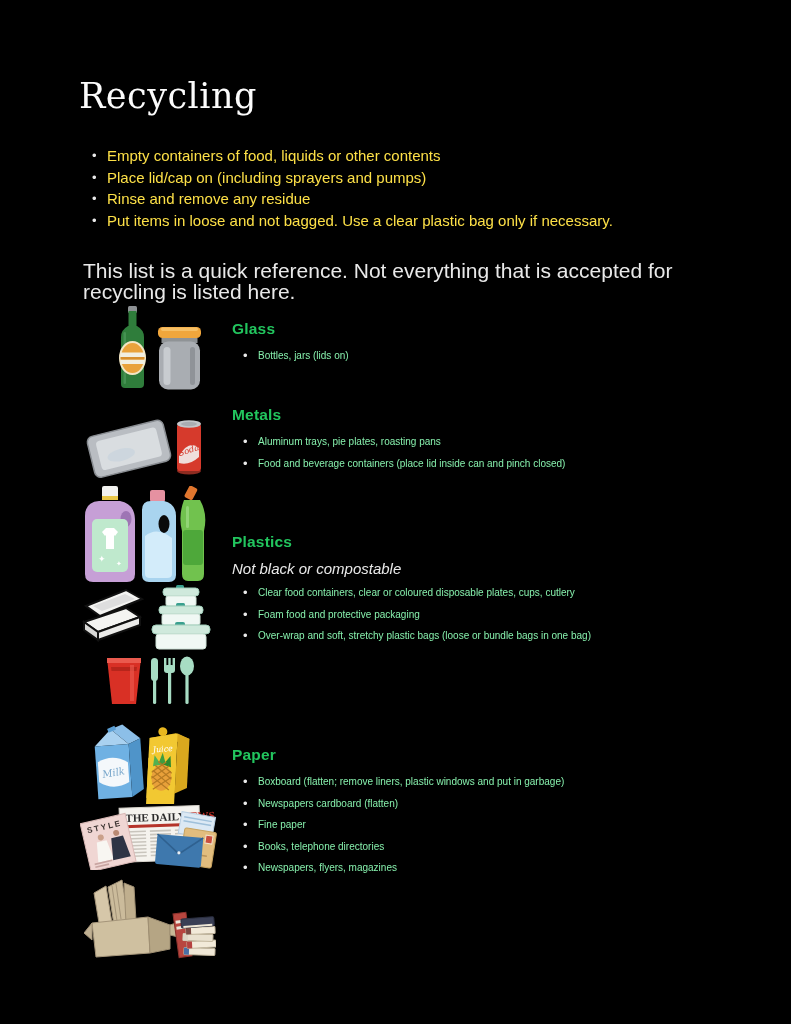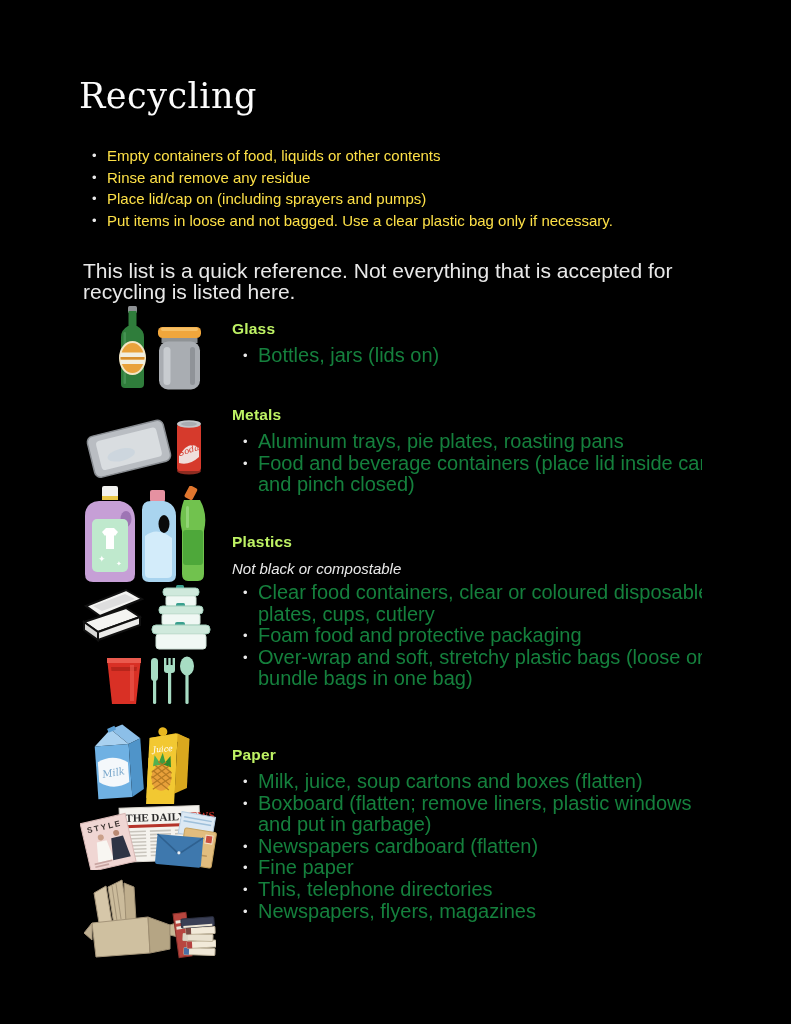--- a/index.html
+++ b/index.html
@@ -10,24 +10,24 @@
   .title{
     position:absolute;left:79px;top:76px;margin:0;
     font-family:"DejaVu Serif","Liberation Serif",serif;
     font-weight:400;font-size:35px;letter-spacing:.5px;color:#fcfcfc;
   }
   .intro-list{position:absolute;left:88px;top:145px;width:620px;margin:0;padding:0;list-style:none;}
   .intro-list li{position:relative;padding-left:19px;line-height:21.6px;font-size:15px;color:#fde047;}
   .intro-list li::before{content:"•";position:absolute;left:4px;top:0;color:#e9e9e9;font-size:13px;}
   .note{position:absolute;left:79px;top:256px;width:660px;margin:4px;font-size:21px;line-height:21px;color:#e9e9e9;}
   .section{position:absolute;left:232px;width:482px;}
-  .section h3{margin:0 0 7px 0;font-size:15.5px;font-weight:700;color:#bef264;letter-spacing:.2px;}
+  .section h3{margin:0 0 7px 0;font-size:15.5px;font-weight:700;color:#22c55e;letter-spacing:.2px;}
   .section .subtitle{display:block;font-style:italic;font-size:15px;line-height:21px;margin:0 0 3px 0;color:#e9e9e9;}
   .section ul{margin:0;padding:0;list-style:none;}
-  .section li{position:relative;padding-left:26px;line-height:21.6px;font-size:20px;color:#15803d;}
+  .section li{position:relative;padding-left:26px;line-height:21.6px;font-size:10px;color:#86efac;}
   .section li::before{content:"•";position:absolute;left:11px;top:0;color:#e9e9e9;font-size:13px;}
   .icon-cluster{position:absolute;}
   .icon-cluster svg{display:block;width:100%;height:100%;}
   #sec-glass{top:320px;}
   #sec-metals{top:406px;}
   #sec-plastics{top:533px;}
   #sec-paper{top:746px;}
   #ic-glass{left:103px;top:306px;width:100px;height:87px;}
   #ic-metals{left:86px;top:411px;width:118px;height:70px;}
   #ic-plastic-bottles{left:82px;top:486px;width:125px;height:99px;}
@@ -39,22 +39,22 @@
 </style>
 </head>
 <body>
 
 <div class="page">
 
   <h1 class="title">Recycling</h1>
 
   <ul class="intro-list">
     <li>Empty containers of food, liquids or other contents</li>
+    <li>Place lid/cap on (including sprayers and pumps)</li>
     <li>Rinse and remove any residue</li>
-    <li>Place lid/cap on (including sprayers and pumps)</li>
     <li>Put items in loose and not bagged. Use a clear plastic bag only if necessary.</li>
   </ul>
 
   <p class="note">This list is a quick reference. Not everything that is accepted for recycling is listed here.</p>
 
   <section class="section" id="sec-glass">
     <h3>Glass</h3>
     <ul>
       <li>Bottles, jars (lids on)</li>
     </ul>
@@ -74,25 +74,24 @@
     <ul>
       <li>Clear food containers, clear or coloured disposable plates, cups, cutlery</li>
       <li>Foam food and protective packaging</li>
       <li>Over-wrap and soft, stretchy plastic bags (loose or bundle bags in one bag)</li>
     </ul>
   </section>
 
   <section class="section" id="sec-paper">
     <h3>Paper</h3>
     <ul>
-      <li>Milk, juice, soup cartons and boxes (flatten)</li>
       <li>Boxboard (flatten; remove liners, plastic windows and put in garbage)</li>
       <li>Newspapers cardboard (flatten)</li>
       <li>Fine paper</li>
-      <li>This, telephone directories</li>
+      <li>Books, telephone directories</li>
       <li>Newspapers, flyers, magazines</li>
     </ul>
   </section>
 
   <div class="icon-cluster" id="ic-glass">
     <svg viewBox="0 0 100 87">
       <rect x="25" y="0" width="9" height="7" rx="1.5" fill="#8d9194"></rect>
       <rect x="25.5" y="5" width="8" height="16" fill="#2f7d3b"></rect>
       <path d="M18,31 Q18,24 25,20 L34,20 Q41,24 41,31 L41,78 Q41,82 37,82 L22,82 Q18,82 18,78 Z" fill="#2f7d3b"></path>
       <rect x="20.5" y="26" width="2.5" height="52" rx="1.2" fill="#4f9a5c" opacity=".7"></rect>

